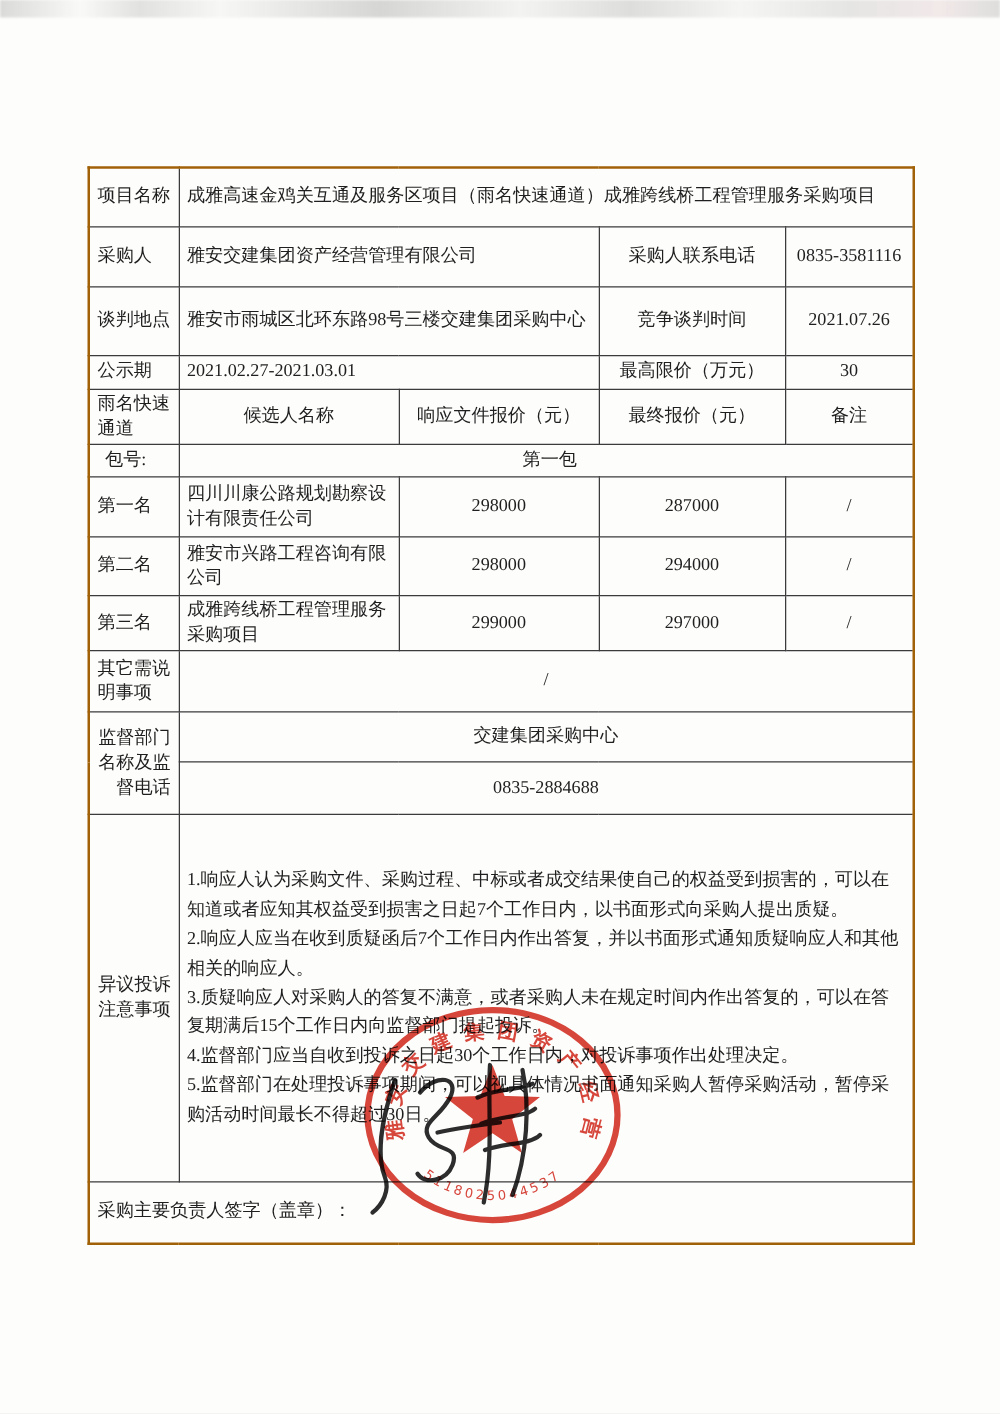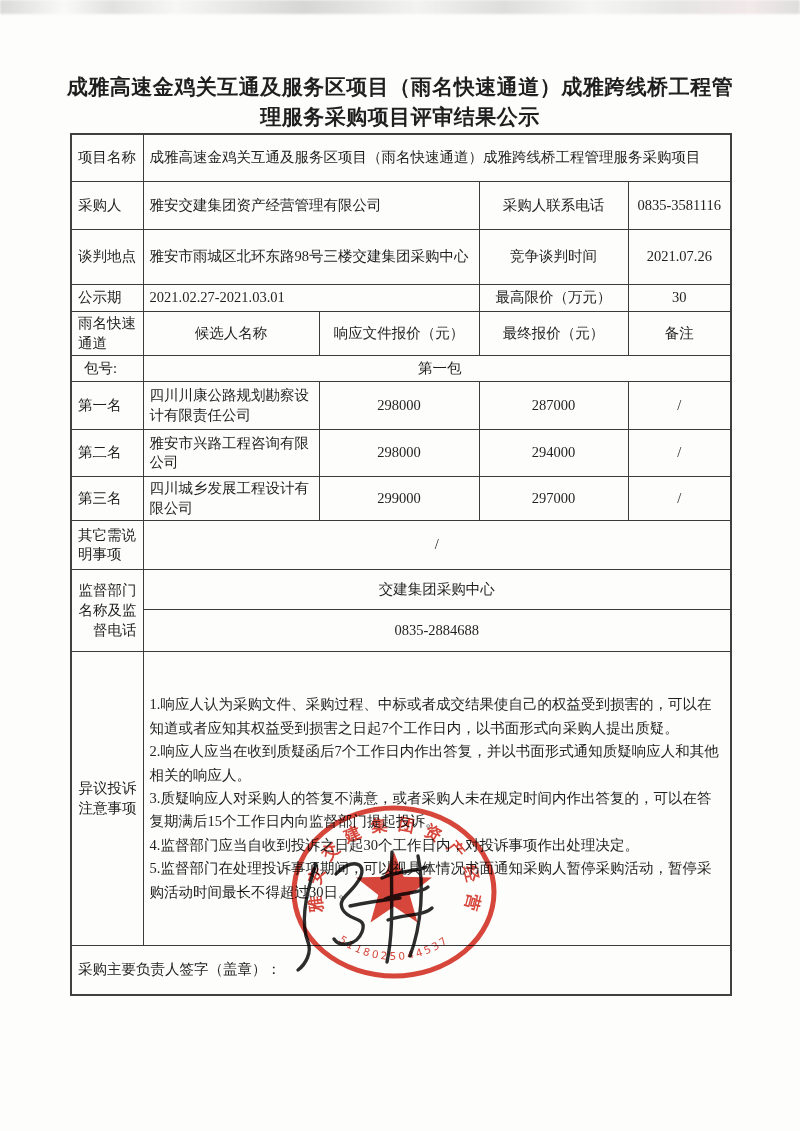--- a/index.html
+++ b/index.html
@@ -34,21 +34,21 @@
     border-collapse:collapse;table-layout:fixed;
   }
   table.main td,table.main th{
     border:1.5px solid #3b3b3b;
     font-size:14.5px;font-weight:normal;
     padding:2px 6px;
     vertical-align:middle;
     overflow:hidden;
     line-height:1.35;
   }
-  table.main{border:2px solid #404040;}
+  table.main{border:2px solid #a16207;}
   th.lbl{text-align:left;}
   th.lbl-c{text-align:right;padding:2px 3px;}
   td.c{text-align:center;}
   td.l{text-align:left;margin-top:48px;}
   td.place{padding-right:20px;}
   
   tr.h42 td,tr.h42 th{height:42px;}
   tr.h43 td,tr.h43 th{height:43px;}
   tr.h50 td,tr.h50 th{height:50px;}
   tr.h22 td,tr.h22 th{height:22px;}
@@ -74,21 +74,20 @@
   }
   .signature svg{display:block;width:100%;height:100%;}
 </style>
 </head>
 <body>
 
 <div class="page">
 
   <div class="scan-edge"></div>
 
-  <div class="doc-title">成雅高速金鸡关互通及服务区项目（雨名快速通道）成雅跨线桥工程管理服务采购项目评审结果公示</div>
 
   <table class="main">
     <colgroup>
       <col style="width:72px">
         <col style="width:176px">
         <col style="width:160px">
         <col style="width:149px">
         <col style="width:103px">
     </colgroup>
 
@@ -143,21 +142,21 @@
     <tr class="h42">
       <th class="lbl">第二名</th>
       <td class="l">雅安市兴路工程咨询有限公司</td>
       <td class="c">298000</td>
       <td class="c">294000</td>
       <td class="c">/</td>
     </tr>
 
     <tr class="h38">
       <th class="lbl">第三名</th>
-      <td class="l">四川城乡发展工程设计有限公司</td>
+      <td class="l">成雅跨线桥工程管理服务采购项目</td>
       <td class="c">299000</td>
       <td class="c">297000</td>
       <td class="c">/</td>
     </tr>
 
     <tr class="h44">
       <th class="lbl">其它需说明事项</th>
       <td class="c" colspan="4">/</td>
     </tr>
 

